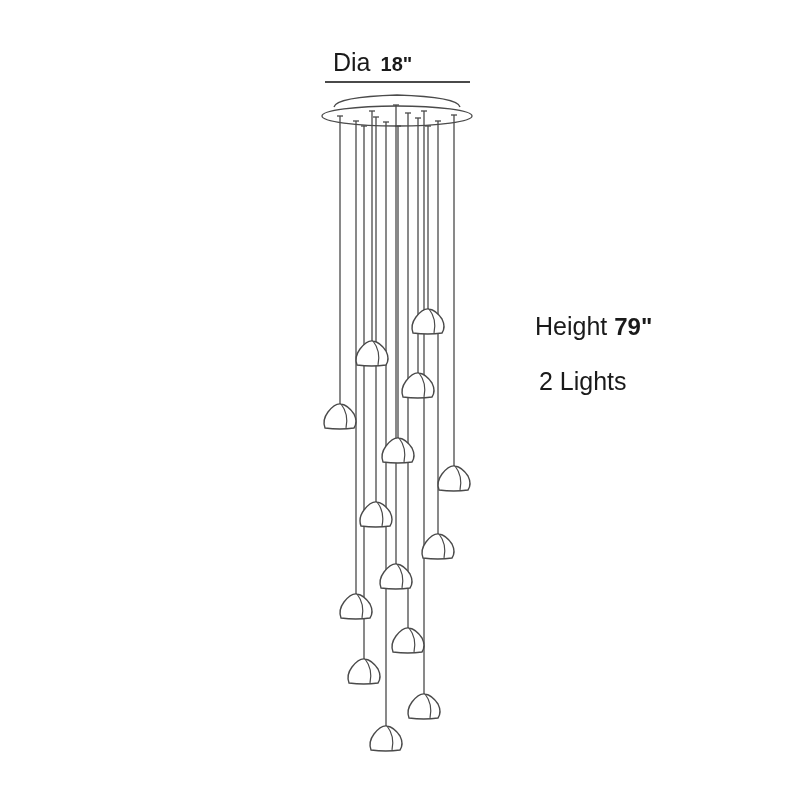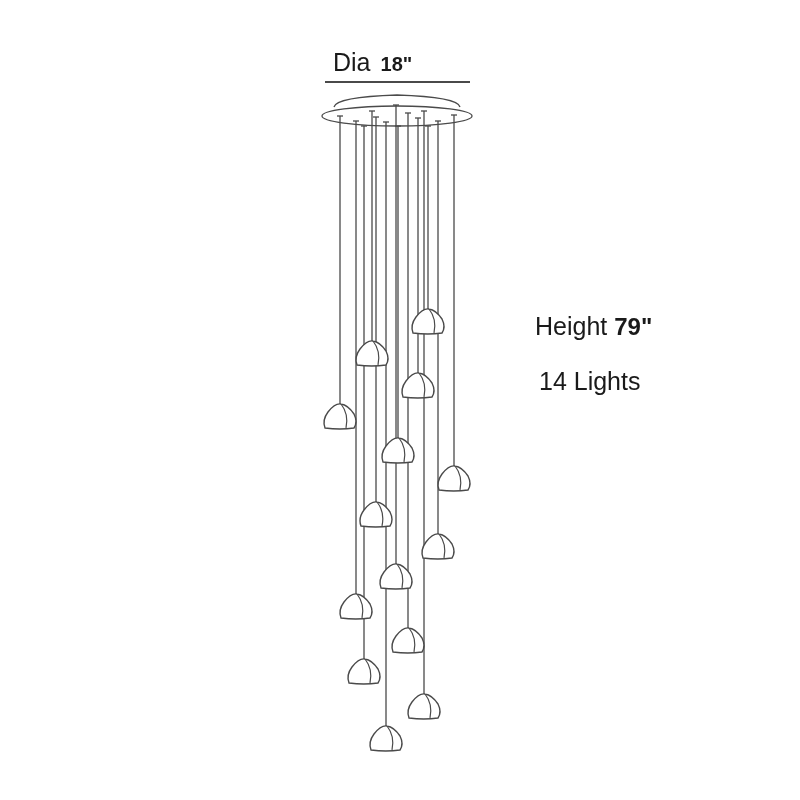--- a/index.html
+++ b/index.html
@@ -16,21 +16,21 @@
 <body>
 
 <div class="label dia">
   <span>Dia</span><b>18"</b>
 </div>
 
 <div class="label height">
   <span>Height</span> <b>79"</b>
 </div>
 
-<div class="label lights">14 Lights</div>
+<div class="label lights">2 Lights</div>
 
 <svg id="drawing" width="800" height="800" viewBox="0 0 800 800">
   <line x1="325" y1="82" x2="470" y2="82" stroke="#4a4a4a" stroke-width="2"></line>
   <g fill="none" stroke="#4a4a4a" stroke-width="1.3">
     <path d="M334,107 Q336,97 397,95 Q458,97 460,107"></path>
     <ellipse cx="397" cy="116" rx="75" ry="10"></ellipse>
   </g>
   <g id="wires">
       <g>
         <line x1="337" x2="343" y1="116" y2="116" stroke="#4a4a4a" stroke-width="1.3"></line>

